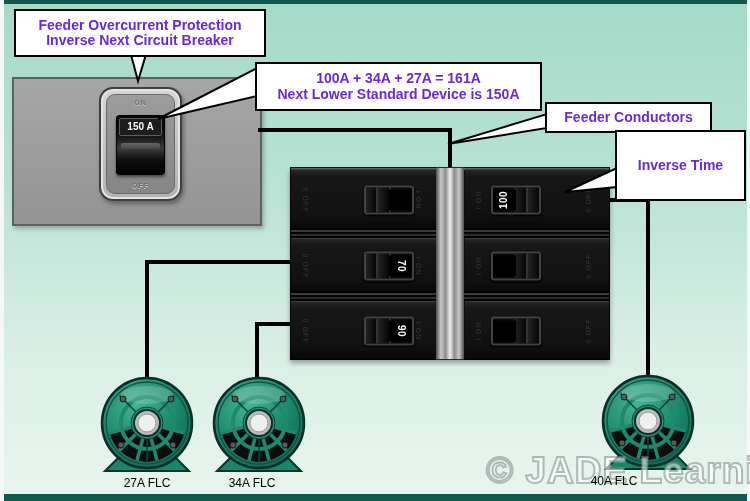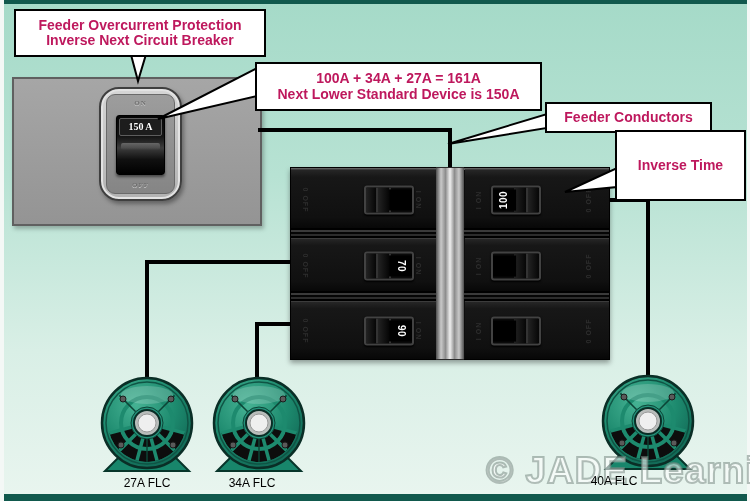--- a/index.html
+++ b/index.html
@@ -11,40 +11,39 @@
   .edge{position:absolute;z-index:1;}
   #edge-top{left:0;top:0;width:750px;height:4px;background:#11594d;}
   #edge-bottom{left:0;bottom:0;width:750px;height:7px;background:#11594d;}
   #edge-left{left:0;top:0;width:4px;height:501px;background:#f4f8f6;}
   #edge-right{right:0;top:0;width:3px;height:501px;background:#f4f8f6;}
 
   
   .callout{
     position:absolute;z-index:30;background:#fff;border:2px solid #000;
     display:flex;flex-direction:column;justify-content:center;
-    text-align:center;font-weight:bold;color:#be185d;font-size:14px;line-height:15.5px;
+    text-align:center;font-weight:bold;color:#6d28d9;font-size:14px;line-height:15.5px;
   }
   #callout-feeder-ocp{left:14px;top:9px;width:248px;height:44px;}
   #callout-calculation{left:255px;top:62px;width:283px;height:45px;}
   #callout-feeder-conductors{left:545px;top:102px;width:163px;height:27px;}
   #callout-branch{left:615px;top:130px;width:127px;height:67px;}
   #pointer-layer{position:absolute;left:0;top:0;z-index:25;}
 
   
   #service-panel{
     position:absolute;z-index:2;left:12px;top:77px;width:246px;height:145px;
     background:linear-gradient(#a6a6a6,#949494);
     border:2px solid #606060;box-shadow:2px 3px 4px rgba(0,0,0,.25);
   }
   #main-breaker{
     position:absolute;z-index:3;left:85px;top:8px;width:79px;height:110px;
     background:linear-gradient(#d6d6d6,#b2b2b2);
-    border:2px solid #3f3f3f;border-radius:20px;
+    border:2px solid #3f3f3f;border-radius:14px;
     box-shadow:inset 0 0 0 2px #e3e3e3, 2px 3px 4px rgba(0,0,0,.35);
-    font-family:Liberation Serif, serif;
   }
   #main-breaker .mb-inner{
     position:absolute;left:5px;top:5px;right:5px;bottom:5px;
     background:linear-gradient(#9d9d9d,#858585);
     border:1px solid #6a6a6a;border-radius:9px;
   }
   .mb-state{
     position:absolute;left:0;width:100%;text-align:center;
     font-size:7px;font-weight:bold;color:#6e6e6e;letter-spacing:1px;
     text-shadow:0 1px 0 #c6c6c6;

